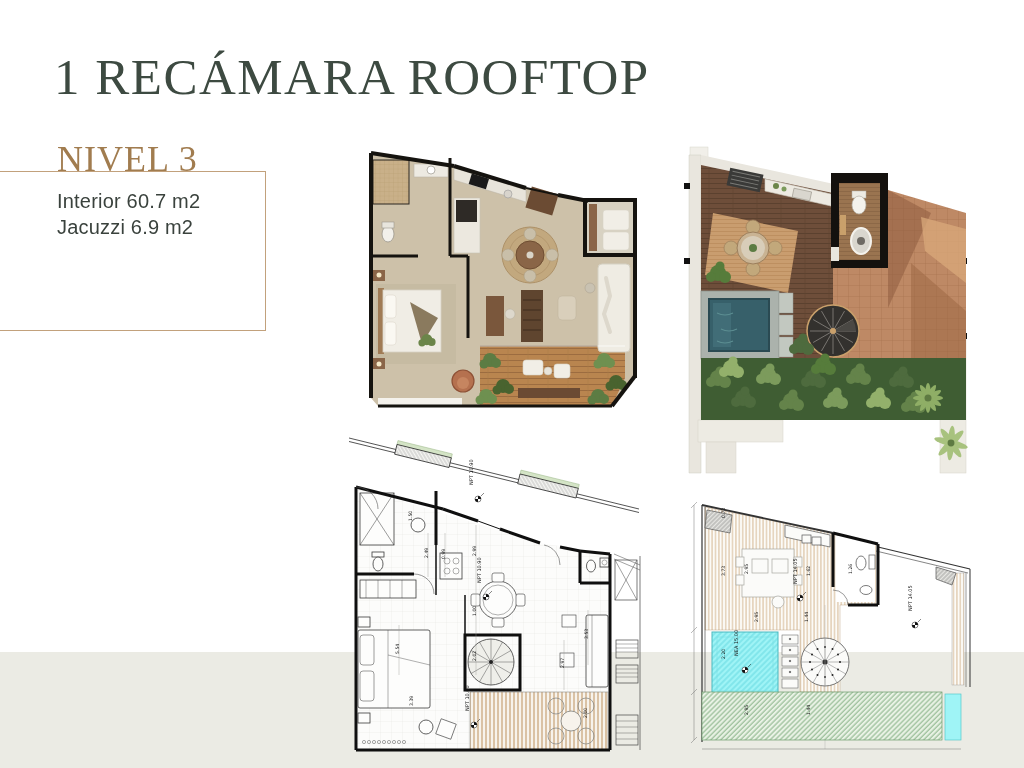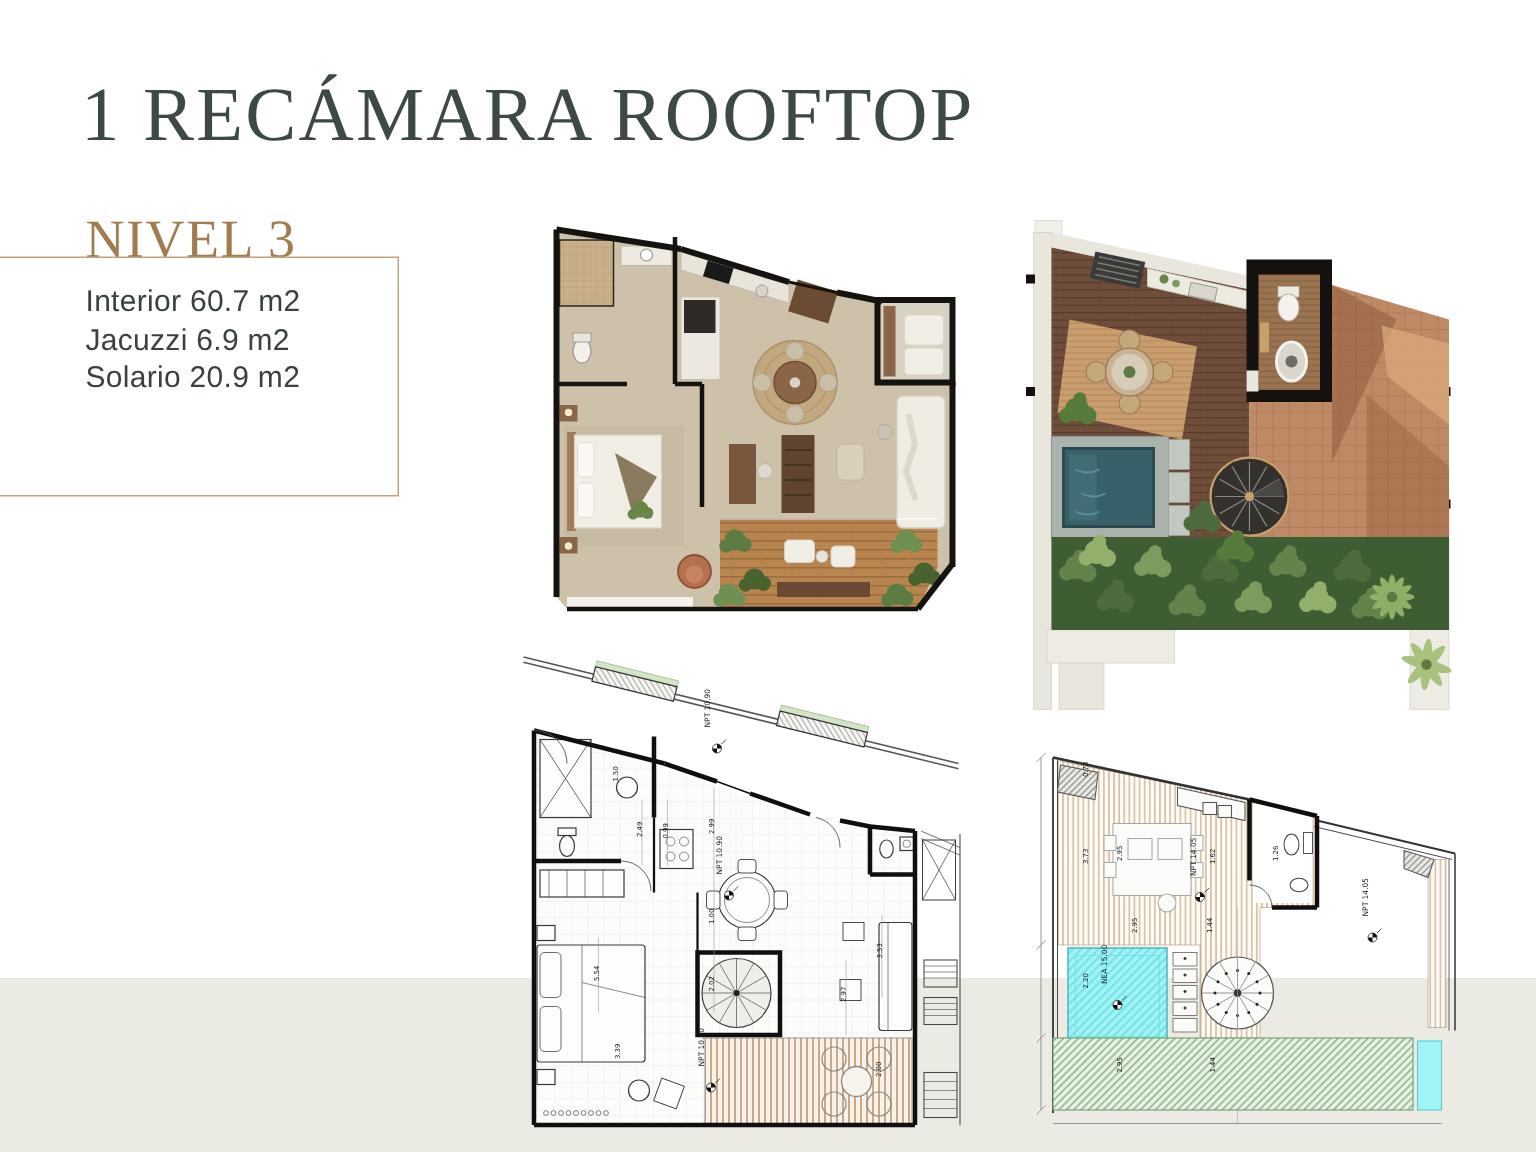--- a/index.html
+++ b/index.html
@@ -33,21 +33,20 @@
 <main id="slide">
 
   <h1 class="page-title">1 RECÁMARA ROOFTOP</h1>
 
   <section>
     <h2 class="level-label">NIVEL 3</h2>
     <div class="specs-box">
       <div class="specs-list">
         <p class="spec-line">Interior 60.7 m2</p>
         <p class="spec-line">Jacuzzi 6.9 m2</p>
-        <p class="spec-line">Solario 20.9 m2</p>
       </div>
     </div>
   </section>
 
   <figure id="fig-render-interior">
     <svg width="282" height="280" viewBox="0 0 282 280">
       <defs>
         <pattern id="shtile" width="4.5" height="4.5" patternUnits="userSpaceOnUse">
           <rect width="4.5" height="4.5" fill="#C9B089"></rect>
           <path d="M4.5,0 V4.5 M0,4.5 H4.5" stroke="#B49A70" stroke-width="0.5"></path>

